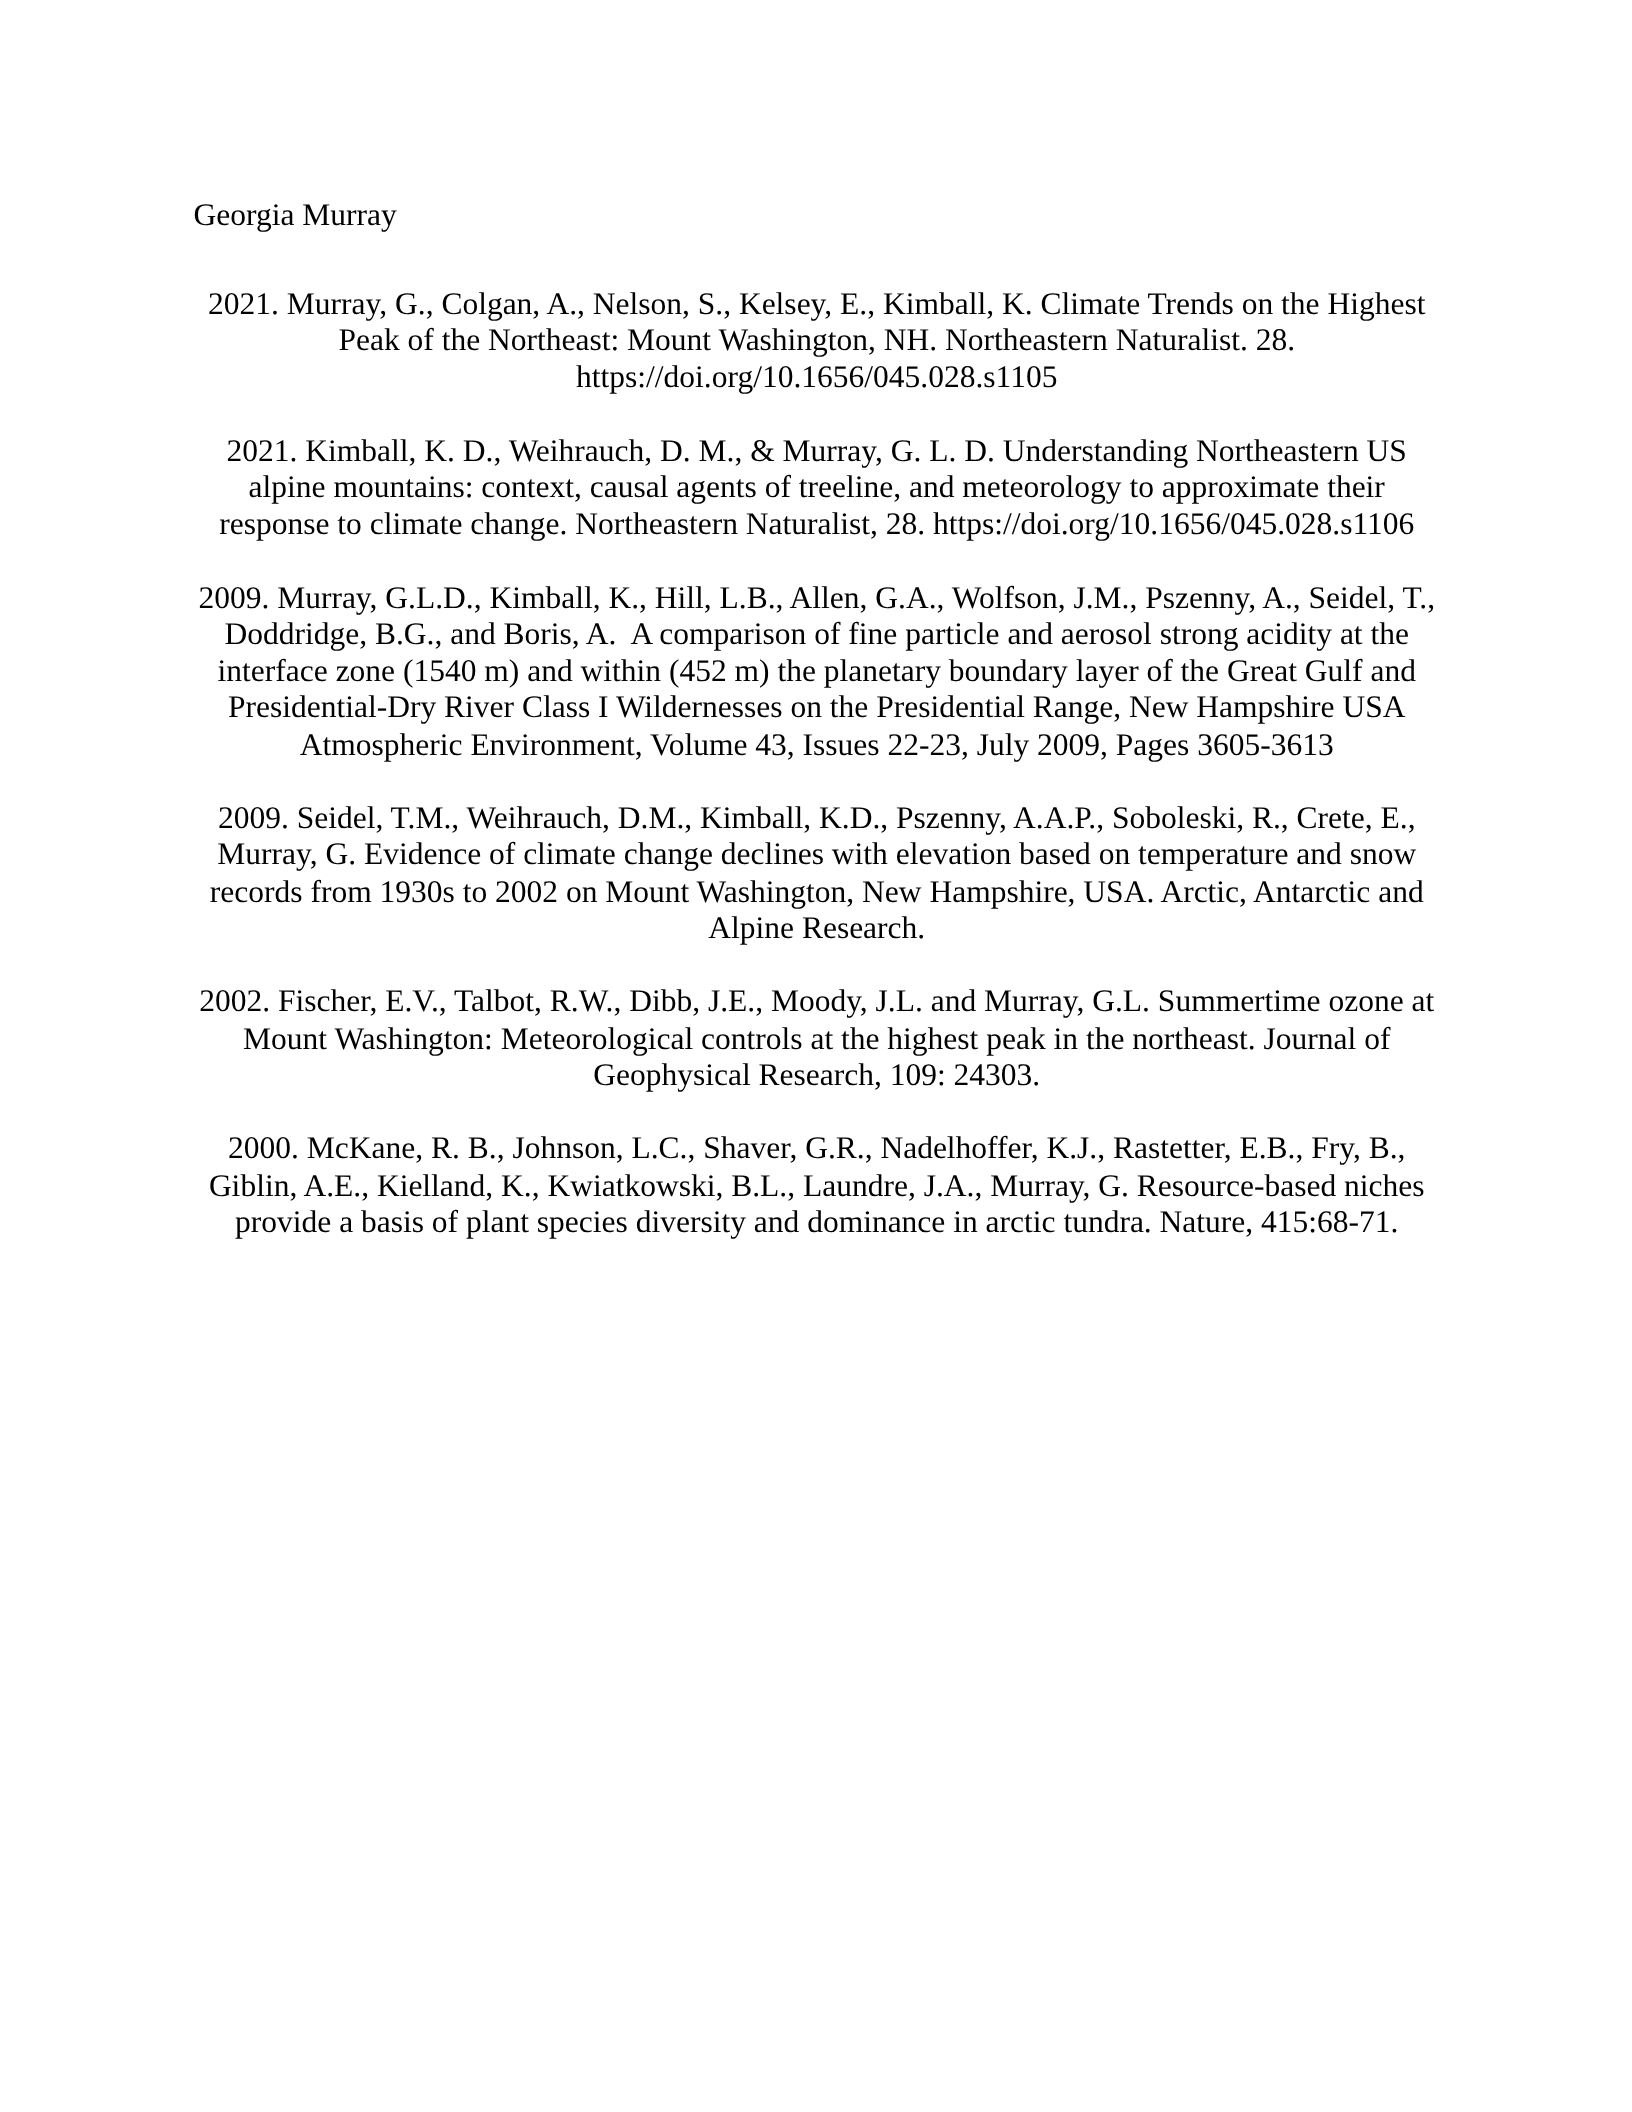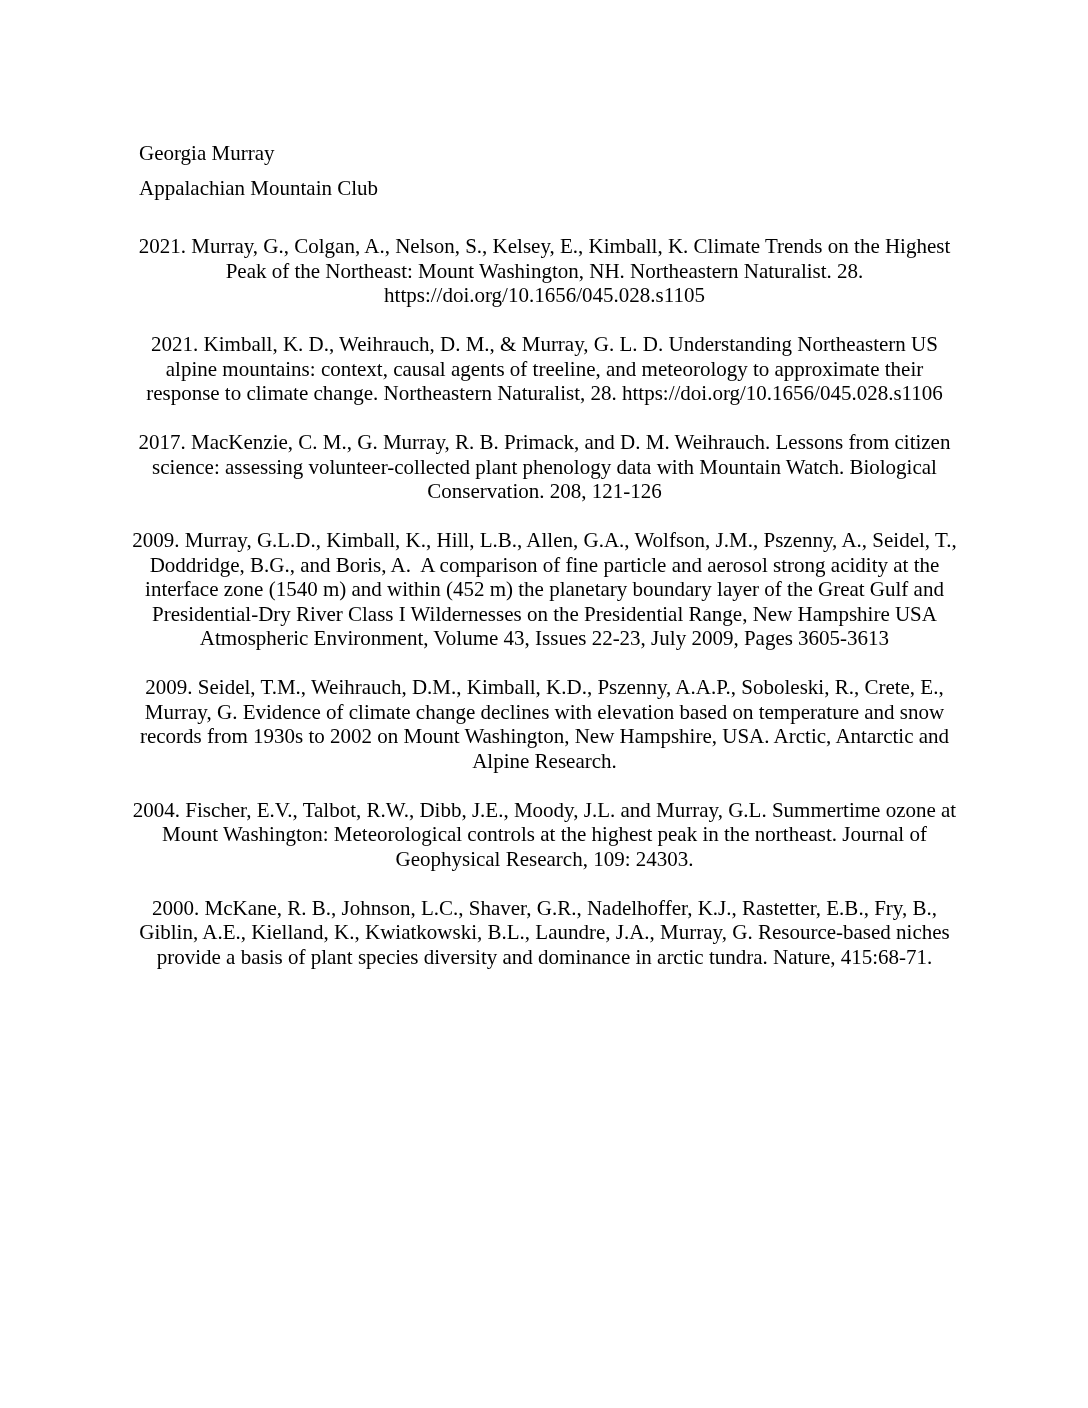--- a/index.html
+++ b/index.html
@@ -17,41 +17,39 @@
     padding: 131px 128px 0 129px;
     font-family: "Liberation Serif", "DejaVu Serif", serif;
     font-size: 21px;
     line-height: 24.5px;
     overflow: hidden;
   }
   .author-header {
     margin: 0 0 34px 0;
   }
   .author-header div {
-    margin: 10px;
+    margin: 0;
   }
   p.pub {
     margin: 0 0 24.5px 0;
     white-space: pre-wrap;
     text-align: center;
   }
 </style>
 </head>
 <body>
 
 <div class="page">
 
   <header class="author-header">
     <div>Georgia Murray</div>
-    <div>Appalachian Mountain Club</div>
   </header>
 
   <main>
     <p class="pub">2021. Murray, G., Colgan, A., Nelson, S., Kelsey, E., Kimball, K. Climate Trends on the Highest Peak of the Northeast: Mount Washington, NH. Northeastern Naturalist. 28. https://doi.org/10.1656/045.028.s1105</p>
     <p class="pub">2021. Kimball, K. D., Weihrauch, D. M., &amp; Murray, G. L. D. Understanding Northeastern US alpine mountains: context, causal agents of treeline, and meteorology to approximate their response to climate change. Northeastern Naturalist, 28. https://doi.org/10.1656/045.028.s1106</p>
-    <p class="pub">2017. MacKenzie, C. M., G. Murray, R. B. Primack, and D. M. Weihrauch. Lessons from citizen science: assessing volunteer-collected plant phenology data with Mountain Watch. Biological Conservation. 208, 121-126</p>
     <p class="pub">2009. Murray, G.L.D., Kimball, K., Hill, L.B., Allen, G.A., Wolfson, J.M., Pszenny, A., Seidel, T., Doddridge, B.G., and Boris, A.  A comparison of fine particle and aerosol strong acidity at the interface zone (1540 m) and within (452 m) the planetary boundary layer of the Great Gulf and Presidential-Dry River Class I Wildernesses on the Presidential Range, New Hampshire USA Atmospheric Environment, Volume 43, Issues 22-23, July 2009, Pages 3605-3613</p>
     <p class="pub">2009. Seidel, T.M., Weihrauch, D.M., Kimball, K.D., Pszenny, A.A.P., Soboleski, R., Crete, E., Murray, G. Evidence of climate change declines with elevation based on temperature and snow records from 1930s to 2002 on Mount Washington, New Hampshire, USA. Arctic, Antarctic and Alpine Research.</p>
-    <p class="pub">2004. Fischer, E.V., Talbot, R.W., Dibb, J.E., Moody, J.L. and Murray, G.L. Summertime ozone at Mount Washington: Meteorological controls at the highest peak in the northeast. Journal of Geophysical Research, 109: 24303.</p>
+    <p class="pub">2002. Fischer, E.V., Talbot, R.W., Dibb, J.E., Moody, J.L. and Murray, G.L. Summertime ozone at Mount Washington: Meteorological controls at the highest peak in the northeast. Journal of Geophysical Research, 109: 24303.</p>
     <p class="pub">2000. McKane, R. B., Johnson, L.C., Shaver, G.R., Nadelhoffer, K.J., Rastetter, E.B., Fry, B., Giblin, A.E., Kielland, K., Kwiatkowski, B.L., Laundre, J.A., Murray, G. Resource-based niches provide a basis of plant species diversity and dominance in arctic tundra. Nature, 415:68-71.</p>
   </main>
 
 </div>
 
 </body></html>

